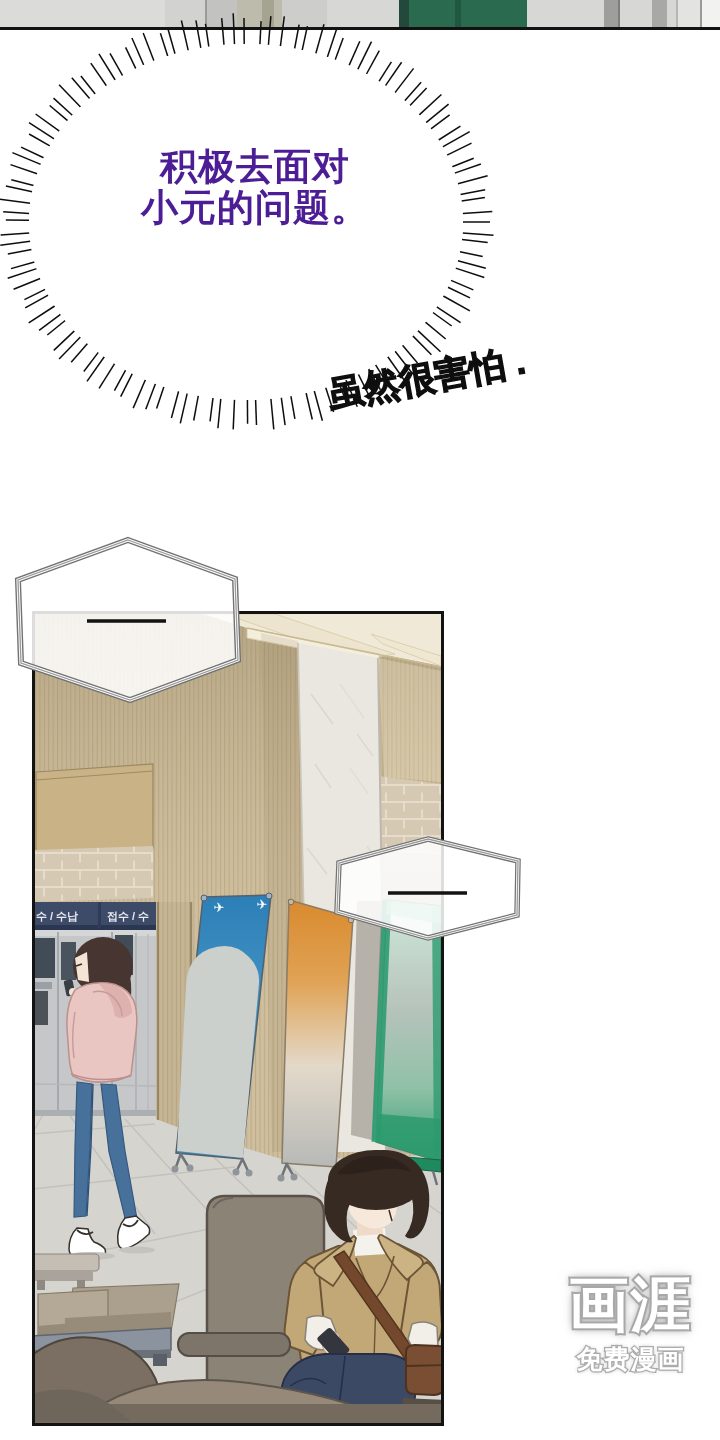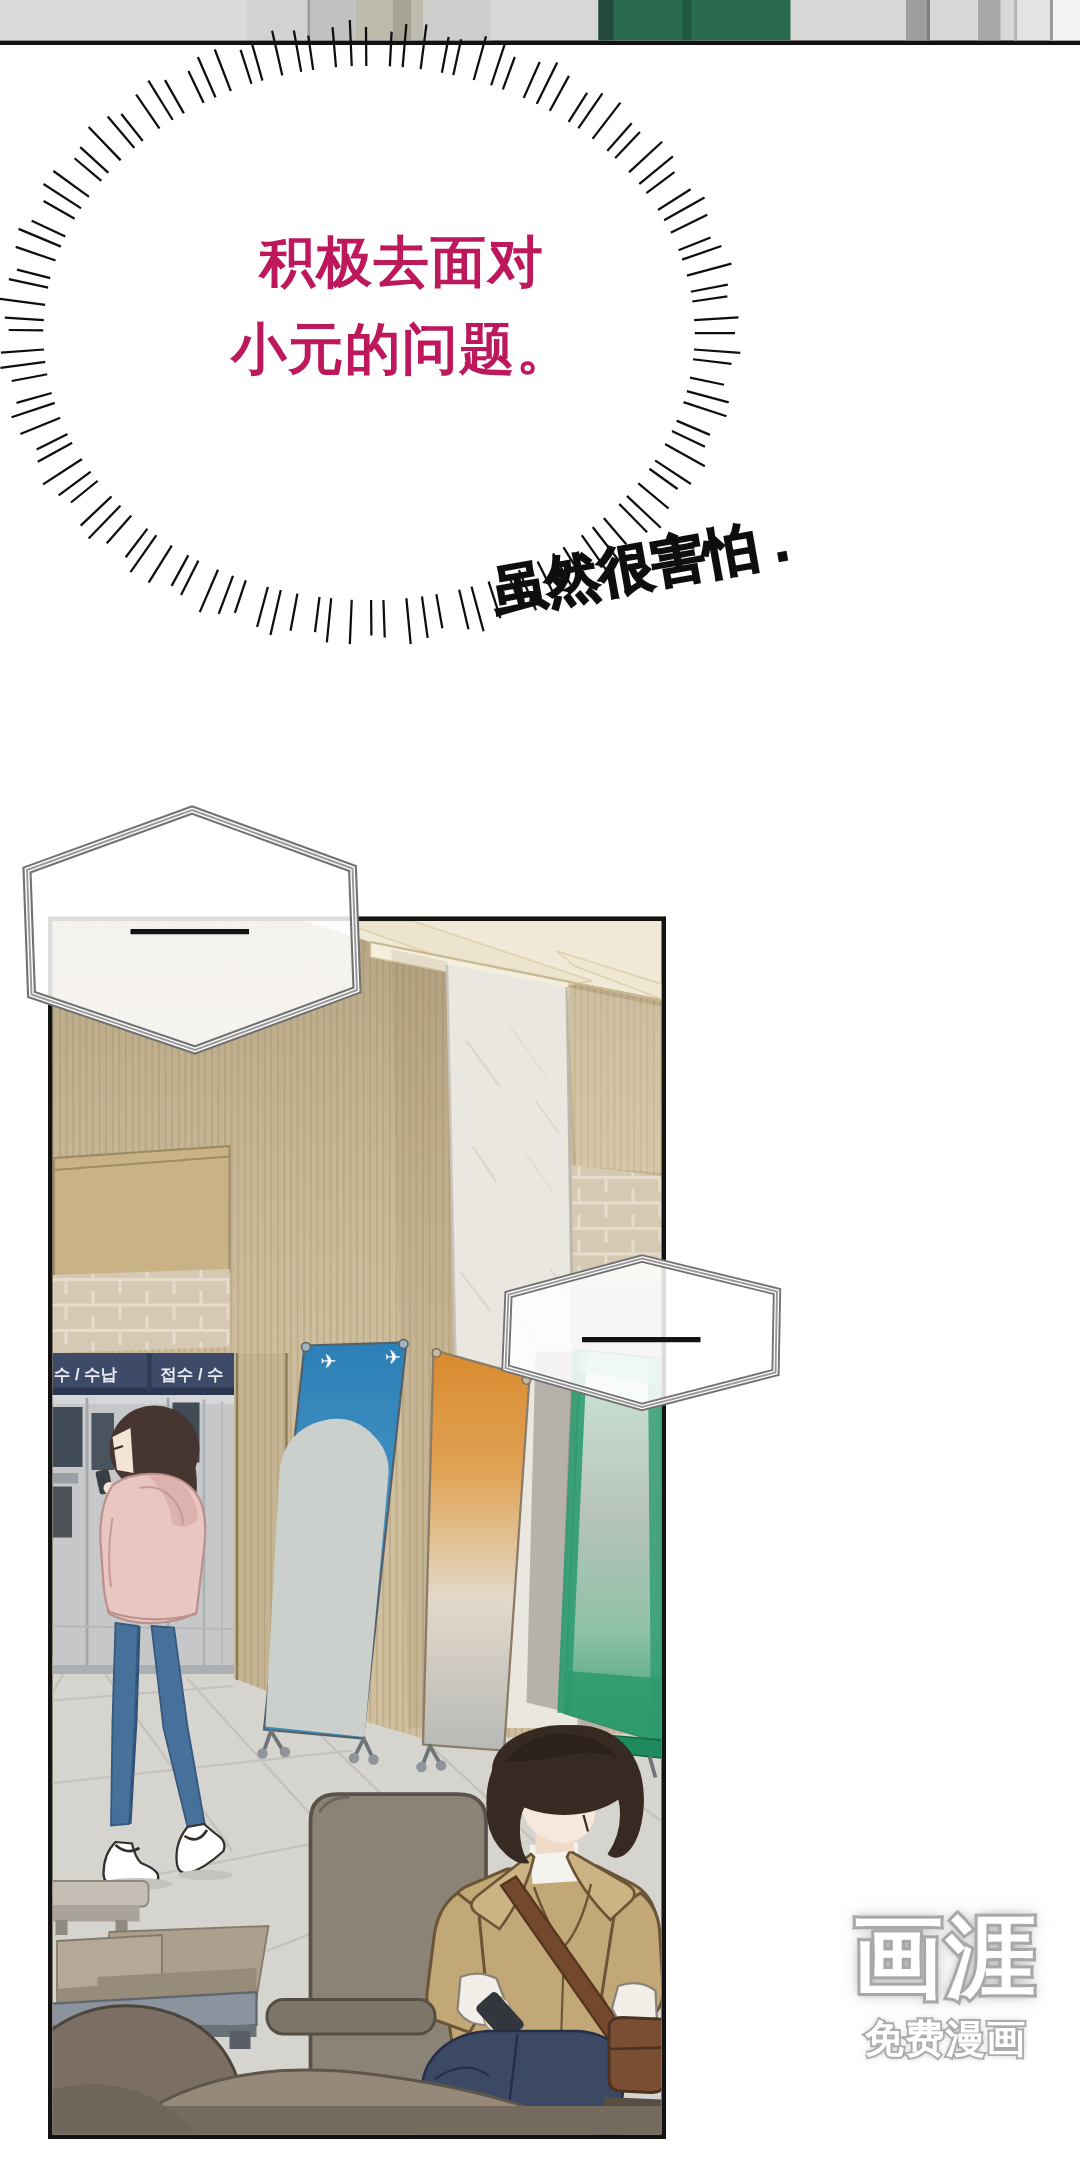--- a/index.html
+++ b/index.html
@@ -147,21 +147,21 @@
 <line x1="454.7" y1="173.1" x2="480.9" y2="164.0"></line>
 <line x1="457.9" y1="183.7" x2="487.6" y2="175.7"></line>
 <line x1="460.4" y1="194.5" x2="485.2" y2="189.8"></line>
 <line x1="461.5" y1="201.0" x2="484.9" y2="197.6"></line>
 <line x1="462.7" y1="213.4" x2="492.3" y2="211.6"></line>
   </g>
 
   <ellipse cx="246" cy="222" rx="217" ry="178" fill="#ffffff"></ellipse>
 </svg>
 
-<div class="abs" style="left:48px;top:146px;width:440px;text-align:center;font-size:37px;line-height:58px;font-weight:bold;color:#be185d;letter-spacing:1px;">积极去面对<br>小元的问题。</div>
+<div class="abs" style="left:35px;top:146px;width:440px;text-align:center;font-size:37px;line-height:41px;font-weight:bold;color:#4c1d95;letter-spacing:1px;">积极去面对<br>小元的问题。</div>
 
 <div class="abs" style="left:324px;top:372px;width:240px;font-size:36px;font-weight:bold;color:#0e0e0e;-webkit-text-stroke:1.3px #0e0e0e;transform:rotate(-10deg);transform-origin:left top;letter-spacing:0px;">虽然很害怕 .</div>
 
 <div class="abs" style="left:32px;top:611px;width:406px;height:809px;border:3px solid #131313;background:#cfbf9f;overflow:hidden;">
 <svg width="406" height="809" viewBox="0 0 406 809" style="position:absolute;left:0;top:0;">
 <defs>
 <pattern id="woodp" width="4.4" height="12" patternUnits="userSpaceOnUse">
   <rect width="4.4" height="12" fill="#cfbf9f"></rect>
   <rect width="1.1" height="12" fill="#bcab85"></rect>
 </pattern>

